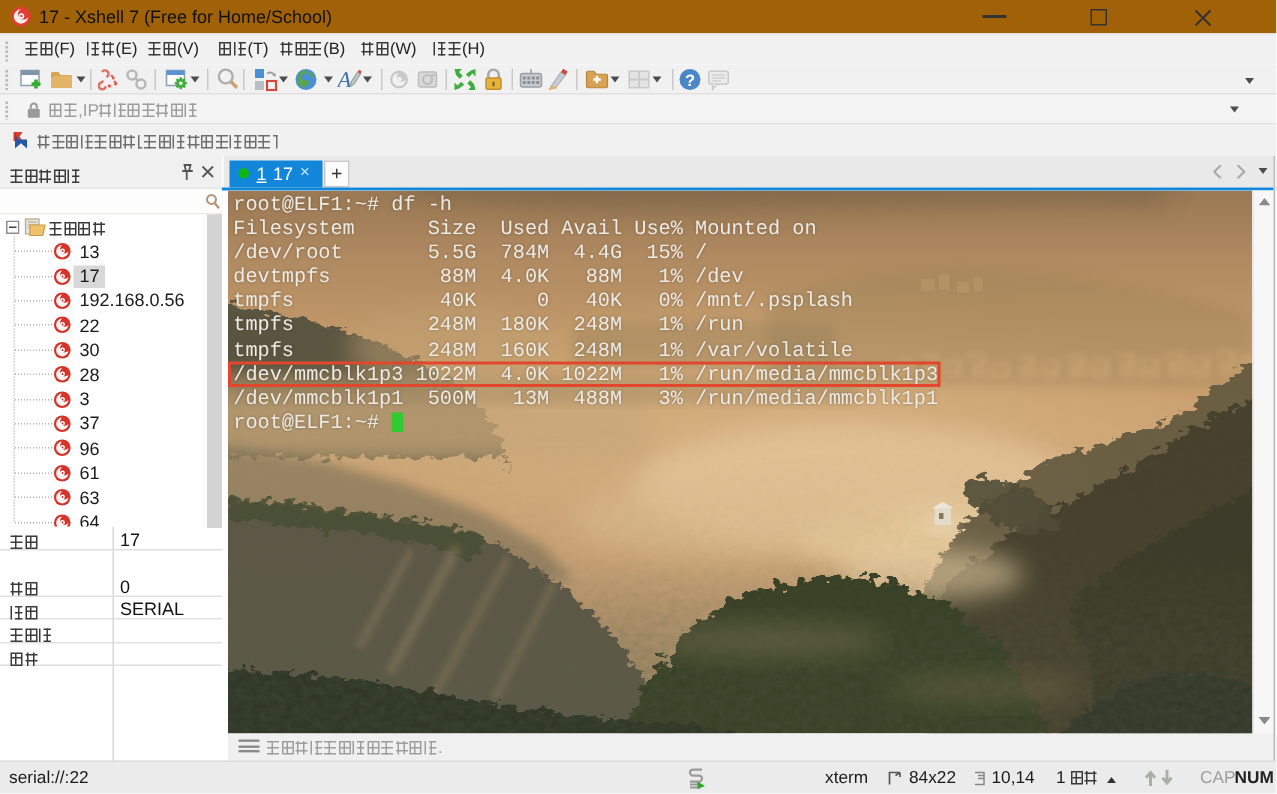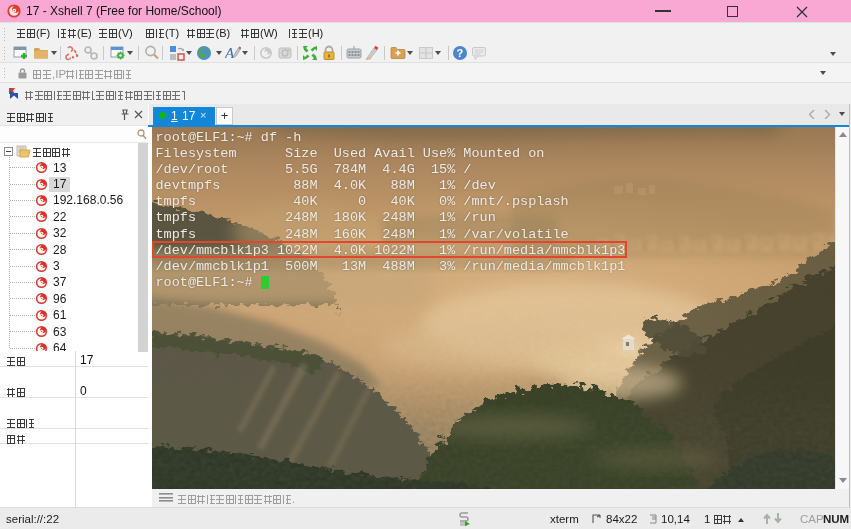--- a/index.html
+++ b/index.html
@@ -5,21 +5,21 @@
 body{position:relative;font-family:"Liberation Sans",sans-serif;background:#fff;font-size:12px;color:#1a1a1a}
 .abs{position:absolute}
 
 .cj{display:inline-block;width:8px;height:9px;margin:0 1.5px 0 0;vertical-align:-1px;--k:#3a3a3a}
 .cj.g{--k:#9d9d9d}.cj.m{--k:#6e6e6e}
 .ca{background:linear-gradient(var(--k),var(--k)) 0 0/100% 1px no-repeat,linear-gradient(var(--k),var(--k)) 0 44%/100% 1px no-repeat,linear-gradient(var(--k),var(--k)) 0 100%/100% 1px no-repeat,linear-gradient(var(--k),var(--k)) 48% 0/1px 100% no-repeat}
 .cb{border:1px solid var(--k);background:linear-gradient(var(--k),var(--k)) 0 46%/100% 1px no-repeat,linear-gradient(var(--k),var(--k)) 48% 0/1px 100% no-repeat}
 .cc{background:linear-gradient(var(--k),var(--k)) 0 18%/100% 1px no-repeat,linear-gradient(var(--k),var(--k)) 0 72%/100% 1px no-repeat,linear-gradient(var(--k),var(--k)) 20% 0/1px 100% no-repeat,linear-gradient(var(--k),var(--k)) 78% 0/1px 100% no-repeat}
 .cd{border-left:1px solid var(--k);background:linear-gradient(var(--k),var(--k)) 100% 0/70% 1px no-repeat,linear-gradient(var(--k),var(--k)) 100% 55%/70% 1px no-repeat,linear-gradient(var(--k),var(--k)) 100% 100%/70% 1px no-repeat,linear-gradient(var(--k),var(--k)) 60% 0/1px 100% no-repeat}
 
-#title{left:0;top:0;width:851px;height:22px;background:#f9a8d4}
+#title{left:0;top:0;width:851px;height:22px;background:#a16207}
 #title .t{position:absolute;left:26px;top:4px;font-size:12px;color:#111}
 #menubar{left:0;top:22px;width:851px;height:21px;background:#f1f1f1;border-top:1px solid #e2e2e2}
 #toolbar{left:0;top:43px;width:851px;height:19px;background:#f1f1f1}
 #addrbar{left:0;top:62px;width:851px;height:21px;background:#f4f4f4;border-top:1px solid #e0e0e0;border-bottom:1px solid #e0e0e0}
 #arrowbar{left:0;top:83px;width:851px;height:21px;background:#f1f1f1}
 .grip{position:absolute;left:3px;width:3px;background-image:radial-gradient(circle,#b5b5b5 0.8px,transparent 1px);background-size:3px 3px}
 .mitem{position:absolute;top:4px;height:14px;white-space:nowrap;font-size:11px;color:#222}
 .vsep{position:absolute;top:3px;width:1px;height:14px;background:#c9c9c9}
 .dd{position:absolute;width:0;height:0;border-left:3.5px solid transparent;border-right:3.5px solid transparent;border-top:4px solid #4d4d4d}
 
@@ -271,21 +271,21 @@
         <span style="position:absolute;left:53px;top:0.5px">22</span>
       </div>
       <span class="abs" style="left:10px;top:89.7px;width:25px;height:1px;background-image:linear-gradient(90deg,#b0b0b0 1px,transparent 1px);background-size:2px 1px"></span>
       <div class="trow" style="left:0;top:82.7px">
         <span class="abs" style="left:35px;top:1px"><svg class="swirl" width="13" height="13" viewBox="0 0 14 14">
             <circle cx="7" cy="7" r="6" fill="#d6342a"></circle>
             <path d="M7 2.6 A4.4 4.4 0 1 0 11.4 7 A3.2 3.2 0 1 1 7 2.6 Z" fill="#fff" opacity=".95"></path>
             <circle cx="7.2" cy="6.8" r="1.7" fill="#fff"></circle>
             <circle cx="7.2" cy="6.8" r="0.7" fill="#d6342a"></circle>
           </svg></span>
-        <span style="position:absolute;left:53px;top:0.5px">32</span>
+        <span style="position:absolute;left:53px;top:0.5px">30</span>
       </div>
       <span class="abs" style="left:10px;top:106.1px;width:25px;height:1px;background-image:linear-gradient(90deg,#b0b0b0 1px,transparent 1px);background-size:2px 1px"></span>
       <div class="trow" style="left:0;top:99.1px">
         <span class="abs" style="left:35px;top:1px"><svg class="swirl" width="13" height="13" viewBox="0 0 14 14">
             <circle cx="7" cy="7" r="6" fill="#d6342a"></circle>
             <path d="M7 2.6 A4.4 4.4 0 1 0 11.4 7 A3.2 3.2 0 1 1 7 2.6 Z" fill="#fff" opacity=".95"></path>
             <circle cx="7.2" cy="6.8" r="1.7" fill="#fff"></circle>
             <circle cx="7.2" cy="6.8" r="0.7" fill="#d6342a"></circle>
           </svg></span>
         <span style="position:absolute;left:53px;top:0.5px">28</span>
@@ -353,20 +353,24 @@
     </div>
   <div id="ltable">
     <div id="ltv"></div>
     <div class="ltr" style="top:0">
         <span class="lab"><i class="cj ca"></i><i class="cj cb"></i></span>
         <span class="val">17</span>
       </div>
     <div class="ltr" style="top:31px">
         <span class="lab"><i class="cj cc"></i><i class="cj cb"></i></span>
         <span class="val">0</span>
+      </div>
+    <div class="ltr" style="top:46.5px">
+        <span class="lab"><i class="cj cd"></i><i class="cj cb"></i></span>
+        <span class="val">SERIAL</span>
       </div>
     <div class="ltr" style="top:62px">
         <span class="lab"><i class="cj ca"></i><i class="cj cb"></i><i class="cj cd"></i></span>
       </div>
     <div class="ltr" style="top:77.5px">
         <span class="lab"><i class="cj cb"></i><i class="cj cc"></i></span>
       </div>
   </div>
   <div id="tsb"></div>
 </div>

